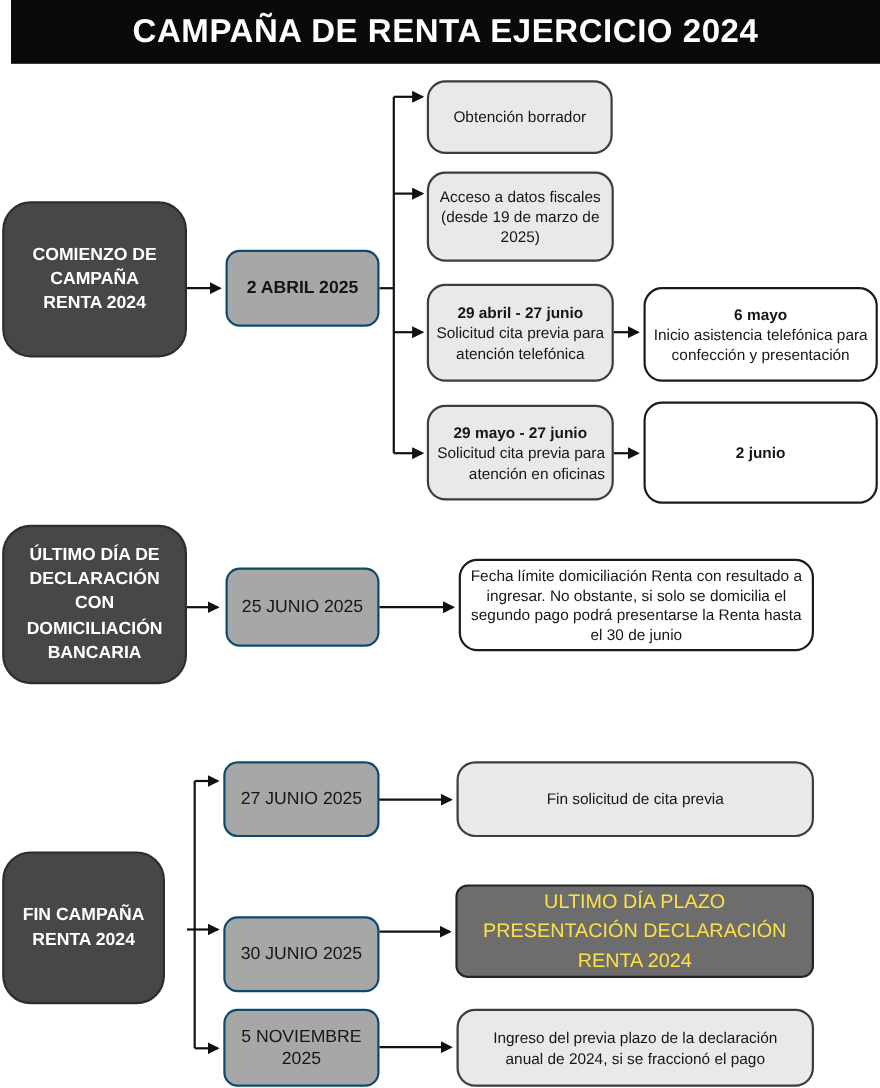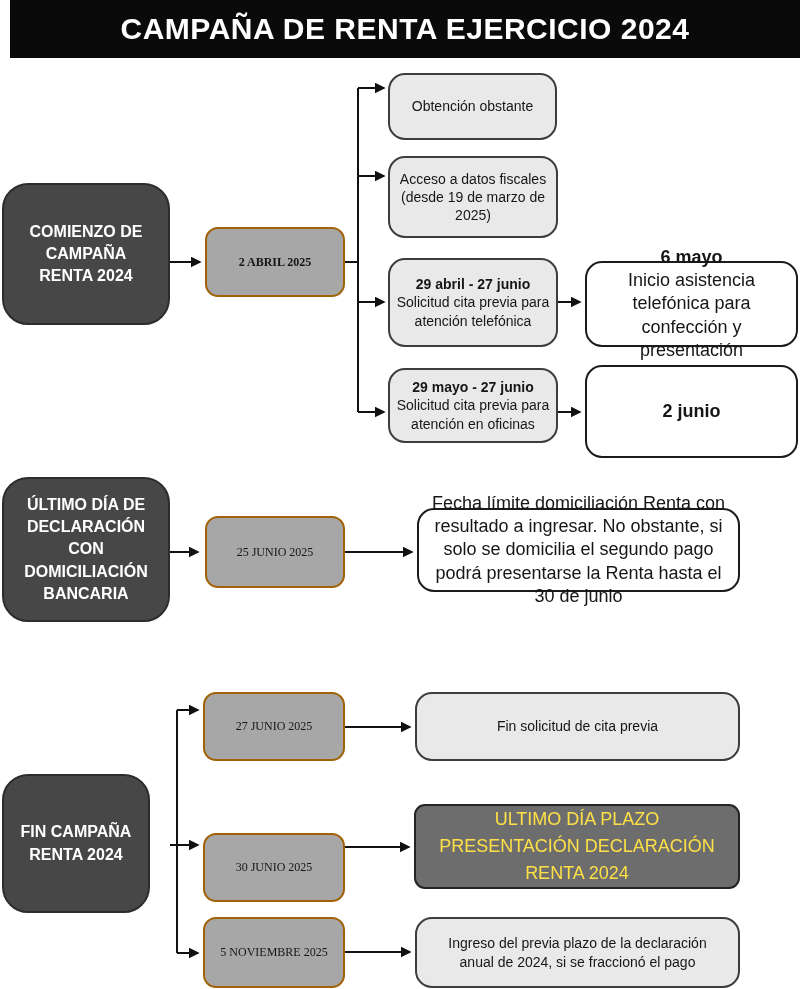--- a/index.html
+++ b/index.html
@@ -16,30 +16,30 @@
   .banner{
     position:absolute;box-sizing:border-box;background:#0a0a0a;color:#ffffff;
     display:flex;align-items:center;justify-content:center;text-align:center;
     font-weight:700;font-size:30px;letter-spacing:.5px;
   }
   .dark{
     background:#474747;color:#ffffff;font-weight:700;font-size:16px;line-height:1.38;
     border:2px solid #2d2d2d;border-radius:26px;padding:4px;
   }
   .date{
-    background:#a7a7a7;color:#161616;font-size:12px;line-height:1.25;
-    border:2px solid #a16207;border-radius:13px;padding:2px 8px;font-family:Liberation Serif, serif;
+    background:#a7a7a7;color:#161616;font-size:16px;line-height:1.25;
+    border:2px solid #0c4a6e;border-radius:13px;padding:2px 8px;
   }
   .date-bold{font-weight:700;}
   .light{
     background:#e9e9e9;color:#161616;font-size:14px;line-height:1.3;
     border:2px solid #3d3d3d;border-radius:17px;padding:3px 6px;
   }
   .white{
-    background:#ffffff;color:#161616;font-size:18px;line-height:1.3;
+    background:#ffffff;color:#161616;font-size:14px;line-height:1.3;
     border:2px solid #1b1b1b;border-radius:17px;padding:3px 4px;
   }
   .hl{
     background:#6d6d6d;color:#fde047;font-size:18px;line-height:1.5;
     border:2px solid #242424;border-radius:11px;padding:2px 4px;
   }
   .hd{font-weight:700;display:block;}
   .ln{display:block;}
 </style>
 </head>
@@ -86,38 +86,38 @@
     <span class="ln">COMIENZO DE</span>
     <span class="ln">CAMPAÑA</span>
     <span class="ln">RENTA 2024</span>
   </div>
 
   <div class="box date date-bold" style="left:205px;top:227px;width:140px;height:70px;">
     <span>2 ABRIL 2025</span>
   </div>
 
   <div class="box light" style="left:388px;top:73px;width:169px;height:67px;">
-    <span>Obtención obstante</span>
+    <span>Obtención borrador</span>
   </div>
 
   <div class="box light" style="left:388px;top:156px;width:170px;height:82px;">
     <span>Acceso a datos fiscales (desde 19 de marzo de 2025)</span>
   </div>
 
   <div class="box light" style="left:388px;top:258px;width:170px;height:89px;">
     <span class="hd">29 abril - 27 junio</span>
     <span>Solicitud cita previa para atención telefónica</span>
   </div>
 
   <div class="box white" style="left:585px;top:261px;width:213px;height:86px;">
     <span class="hd">6 mayo</span>
     <span>Inicio asistencia telefónica para confección y presentación</span>
   </div>
 
-  <div class="box light" style="left:388px;top:368px;width:170px;height:75px;">
+  <div class="box light" style="left:388px;top:368px;width:170px;height:87px;text-align:right;">
     <span class="hd">29 mayo - 27 junio</span>
     <span>Solicitud cita previa para atención en oficinas</span>
   </div>
 
   <div class="box white" style="left:585px;top:365px;width:213px;height:93px;">
     <span class="hd">2 junio</span>
   </div>
 
   <div class="box dark" style="left:2px;top:477px;width:168px;height:145px;">
     <span class="ln">ÚLTIMO DÍA DE</span>

